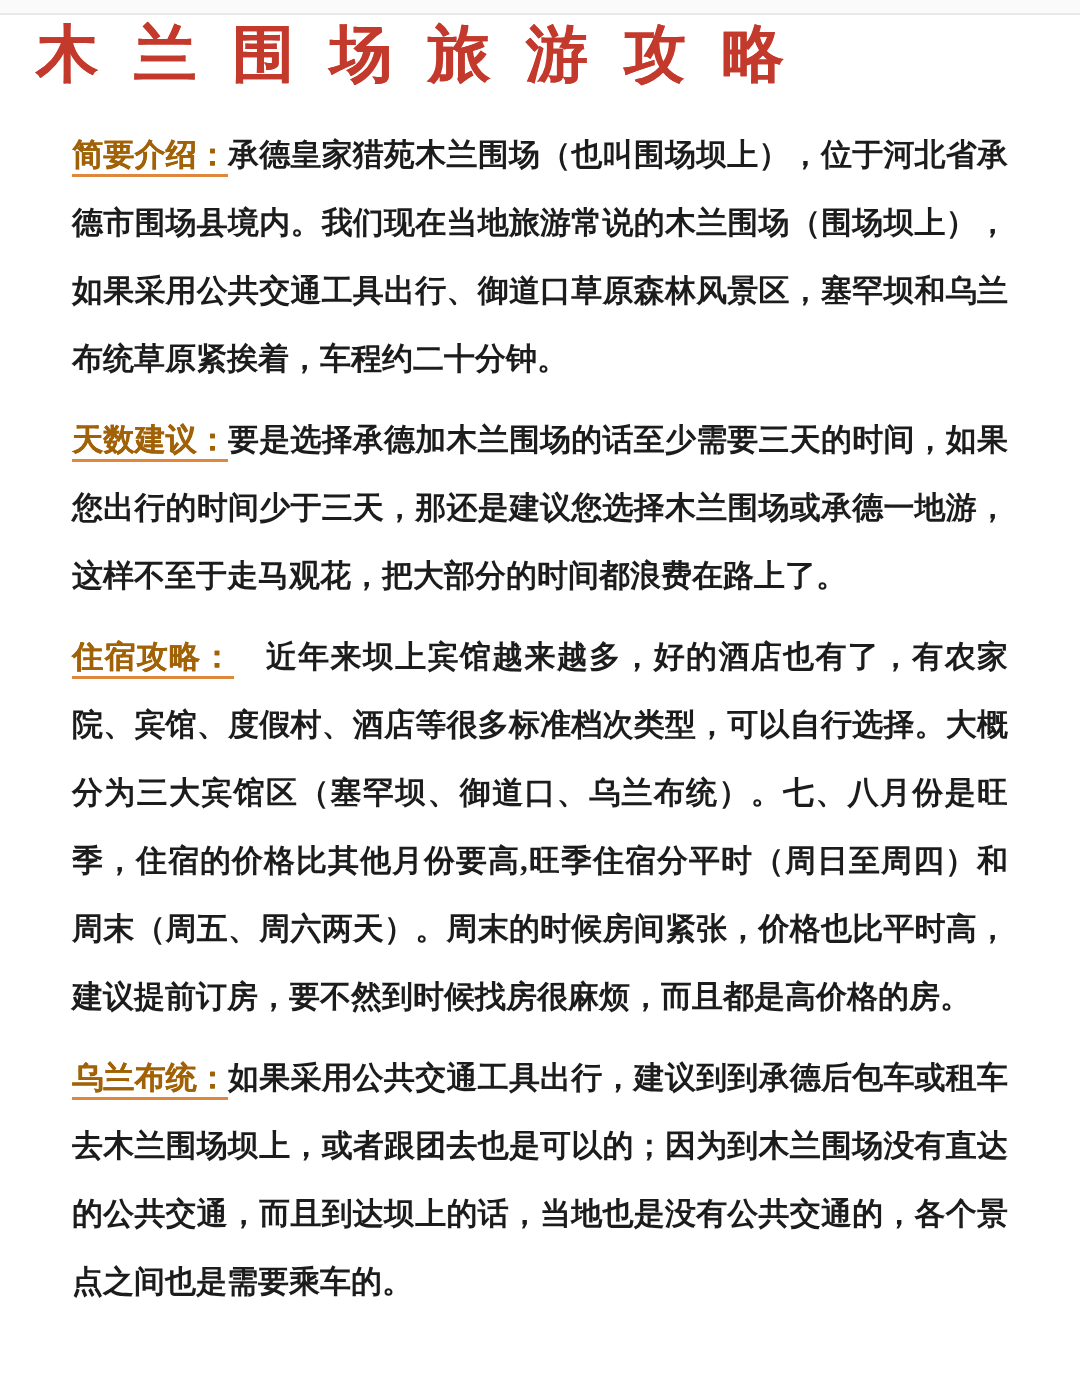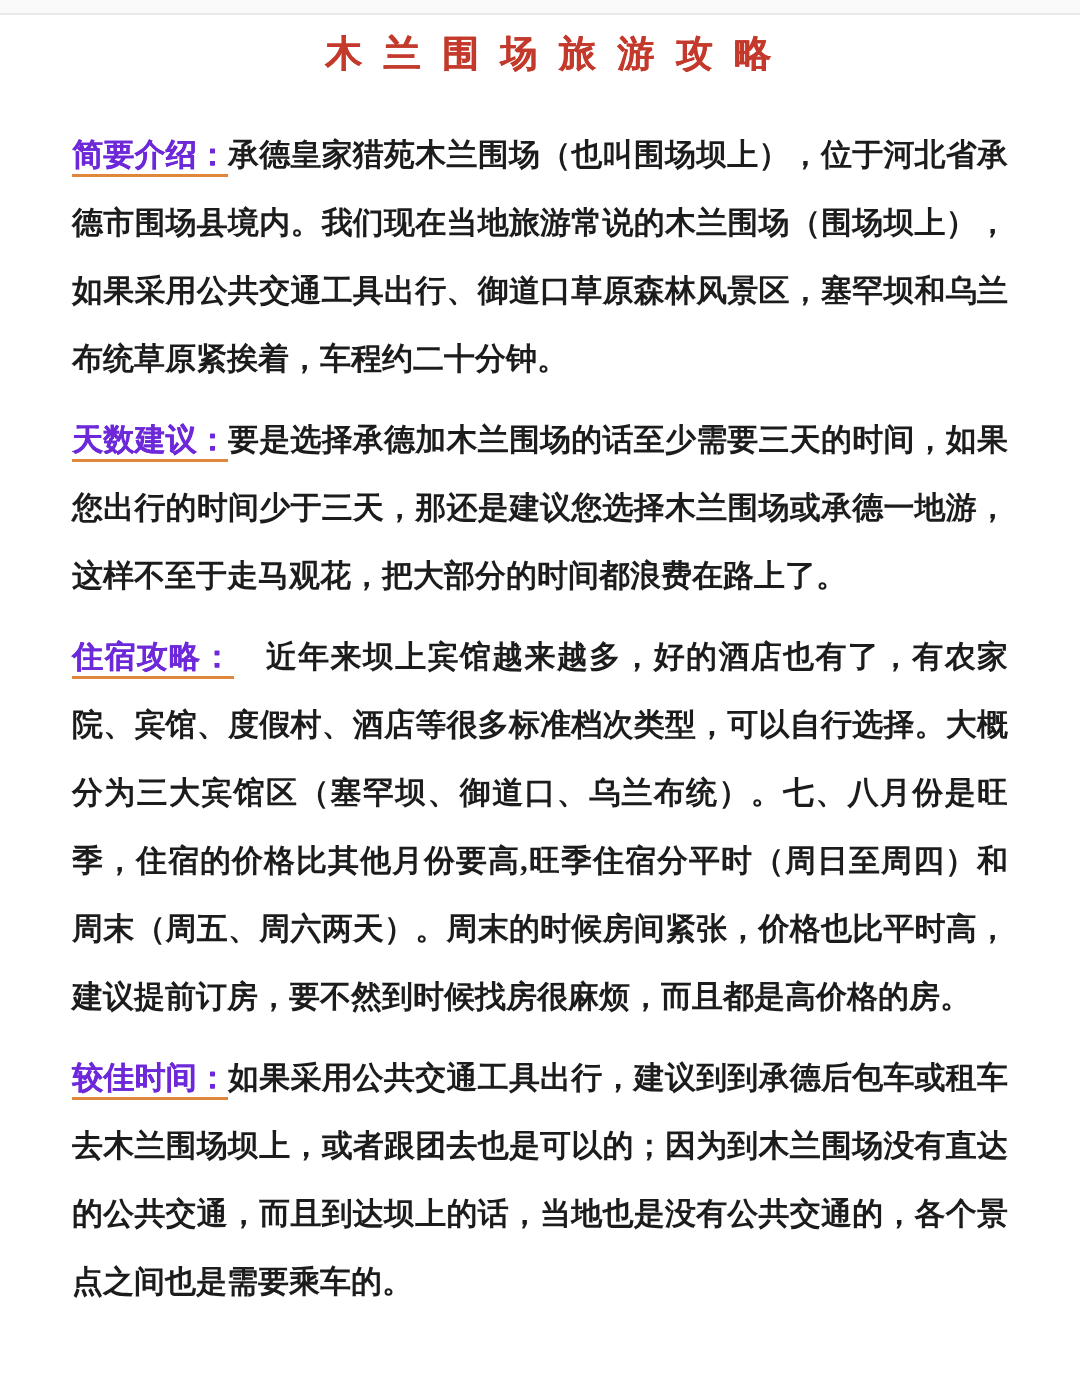--- a/index.html
+++ b/index.html
@@ -12,23 +12,23 @@
     background: #ffffff;
     overflow: hidden;
     font-family: "Liberation Sans", sans-serif;
   }
   .topbar {
     height: 13px;
     background: #fafafa;
     border-bottom: 2px solid #e9e9e9;
   }
   .title {
-    margin: 8px 0 0 16px;
-    text-align: center;
-    font-size: 37px;
+    margin: 8px 0 0 0;
+    text-align: left;
+    font-size: 62px;
     line-height: 62px;
     font-weight: 700;
     color: #c3392b;
     letter-spacing: 0.58em;
     text-indent: 0.58em;
     font-family: "Liberation Sans", sans-serif;
     text-shadow: 0.6px 0 0 currentColor;
   }
   .content {
     margin-top: 36px;
@@ -39,21 +39,21 @@
     color: #1c1c1c;
     text-align: justify;
     text-justify: inter-character;
     
     font-family: "Liberation Serif", "Liberation Sans", sans-serif;
   }
   .para {
     margin: 0 0 13px 0;
   }
   .label {
-    color: #6d28d9;
+    color: #a16207;
     border-bottom: 3px solid #e0873e;
     padding-bottom: 2px;
     font-family: "Liberation Sans", sans-serif;
     text-shadow: 0.4px 0 0 currentColor;
   }
 </style>
 </head>
 <body>
 
 <div class="topbar"></div>
@@ -62,15 +62,15 @@
 
 <div class="content">
 
   <p class="para"><span class="label">简要介绍：</span><span>承德皇家猎苑木兰围场（也叫围场坝上），位于河北省承德市围场县境内。我们现在当地旅游常说的木兰围场（围场坝上），如果采用公共交通工具出行、御道口草原森林风景区，塞罕坝和乌兰布统草原紧挨着，车程约二十分钟。</span></p>
 
   <p class="para"><span class="label">天数建议：</span><span>要是选择承德加木兰围场的话至少需要三天的时间，如果您出行的时间少于三天，那还是建议您选择木兰围场或承德一地游，这样不至于走马观花，把大部分的时间都浪费在路上了。</span></p>
 
   <p class="para"><span class="label">住宿攻略：</span><span>　近年来坝上宾馆越来越多，好的酒店也有了，有农家院、宾馆、度假村、酒店等很多标准档次类型，可以自行选择。大概分为三大宾馆区（塞罕坝、御道口、乌兰布统）。七、八月份是旺季，住宿的价格比其他月份要高,旺季住宿分平时（周日至周四）和周末（周五、周六两天）。周末的时候房间紧张，价格也比平时高，建议提前订房，要不然到时候找房很麻烦，而且都是高价格的房。</span></p>
 
 
-  <p class="para"><span class="label">较佳时间：</span><span>如果采用公共交通工具出行，建议到到承德后包车或租车去木兰围场坝上，或者跟团去也是可以的；因为到木兰围场没有直达的公共交通，而且到达坝上的话，当地也是没有公共交通的，各个景点之间也是需要乘车的。</span></p>
+  <p class="para"><span class="label">乌兰布统：</span><span>如果采用公共交通工具出行，建议到到承德后包车或租车去木兰围场坝上，或者跟团去也是可以的；因为到木兰围场没有直达的公共交通，而且到达坝上的话，当地也是没有公共交通的，各个景点之间也是需要乘车的。</span></p>
 
 </div>
 
 </body></html>

